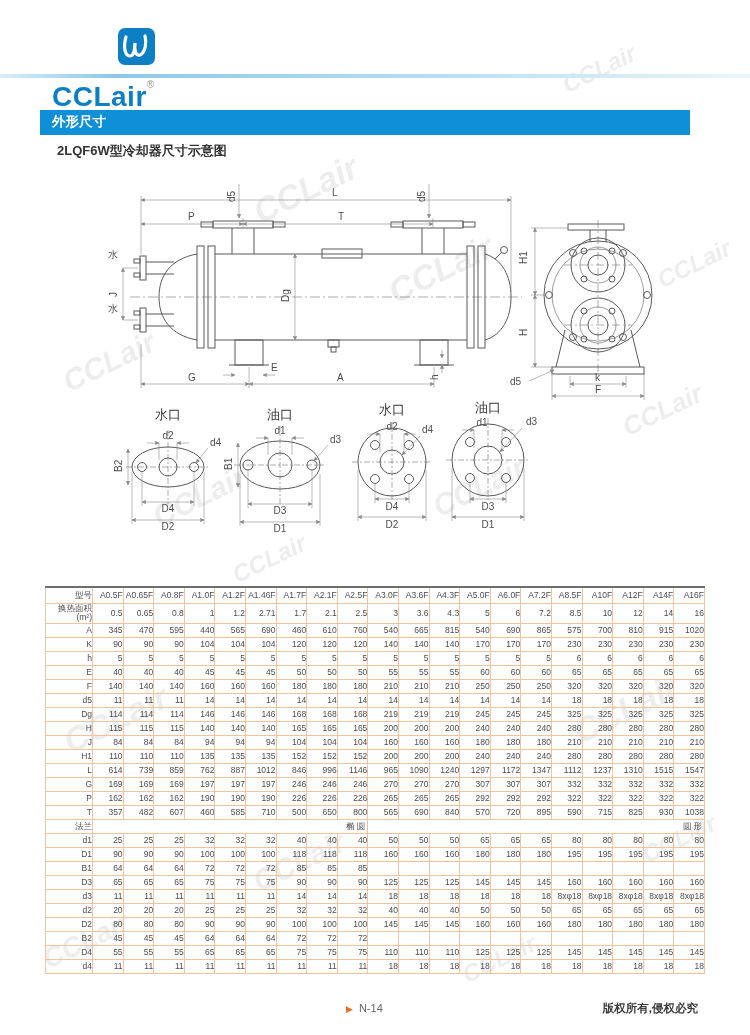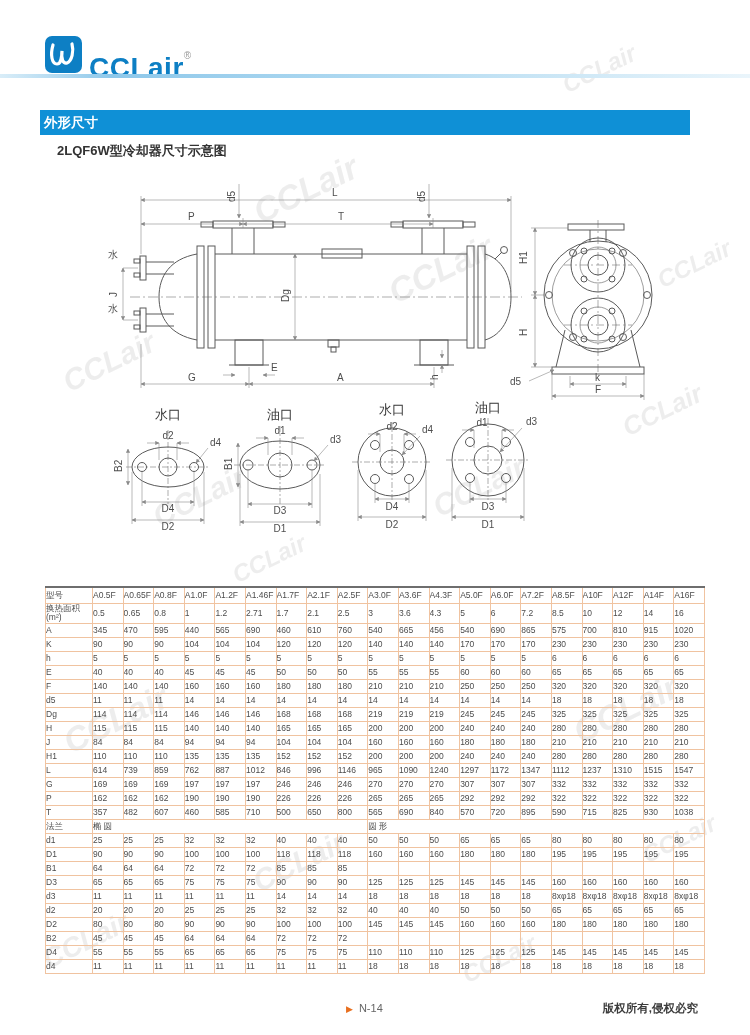--- a/index.html
+++ b/index.html
@@ -3,41 +3,41 @@
 <meta charset="utf-8">
 <style>
   html,body{margin:0;padding:0;}
   body{width:750px;height:1035px;position:relative;background:#ffffff;overflow:hidden;
        font-family:"Liberation Sans",sans-serif;color:#333;}
   
   .wm{position:absolute;color:#a9a9a9;opacity:.20;font-weight:bold;font-style:italic;
       white-space:nowrap;pointer-events:none;z-index:1;}
   
   .header{position:absolute;left:0;top:0;width:750px;height:78px;z-index:3;}
-  .logo{position:absolute;left:45px;top:36px;display:flex;align-items:flex-start;}
+  .logo{position:absolute;left:45px;top:28px;display:flex;align-items:flex-end;flex-direction:column;}
   .logo-mark{width:37px;height:37px;background:#0d7fc4;border-radius:7px;position:relative;}
   .logo-mark svg{position:absolute;left:4px;top:5px;}
   .logo-text{color:#0d7fc4;font-weight:bold;font-size:28px;line-height:40px;margin-left:7px;
              letter-spacing:.5px;}
   .logo-reg{color:#9a9a9a;font-size:10px;vertical-align:18px;font-weight:normal;}
   .tagline{position:absolute;right:48px;top:33px;color:#f0771c;font-weight:bold;font-size:15px;}
   .header-rule{position:absolute;left:0;top:74px;width:750px;height:4px;
     background:linear-gradient(90deg,#d9edf8 0%,#8ec8ea 15%,#b5dcf2 55%,#eaf5fb 100%);}
   
   .section-bar{position:absolute;left:40px;top:110px;width:650px;height:25px;background:#0f90d6;
-    color:#fff;font-size:13.5px;font-weight:bold;line-height:25px;padding-left:4px;
-    box-sizing:border-box;z-index:3;}
+    color:#fff;font-size:13.5px;font-weight:bold;line-height:25px;padding-left:12px;
+    box-sizing:border-box;z-index:3;font-family:Liberation Mono, monospace;}
   .caption{position:absolute;left:57px;top:142px;font-size:13px;font-weight:bold;color:#333;z-index:3;}
   
   .diagram{position:absolute;left:40px;top:162px;width:670px;height:416px;z-index:2;}
   .diagram text{font-family:"Liberation Sans",sans-serif;fill:#4e4e4e;font-size:10px;}
   .diagram .port-title{font-size:13px;fill:#333;}
   
   .dim-table{position:absolute;left:45px;top:586px;width:660px;z-index:2;
-    border-collapse:collapse;table-layout:fixed;font-size:8.5px;color:#4c4c4c;text-align:left;
+    border-collapse:collapse;table-layout:fixed;font-size:8.5px;color:#4c4c4c;text-align:right;
     border-top:2px solid #6e6e6e;}
   .dim-table th,.dim-table td{border:1px solid #f0c3a0;padding:0;height:13px;line-height:1.1;
     font-weight:normal;overflow:hidden;}
   .dim-table thead th{height:15px;}
   .dim-table th.lbl{width:46px;white-space:pre-line;}
   .dim-table .span-cell{letter-spacing:2px;}
   
   .footer-page{position:absolute;left:346px;top:1002px;font-size:11px;color:#666;z-index:3;text-align:right;}
   .footer-page .tri{color:#e86f1e;font-size:9px;margin-right:6px;}
   .footer-copy{position:absolute;right:52px;top:1001px;font-size:11.5px;font-weight:bold;
@@ -399,21 +399,21 @@
         <td>470</td>
         <td>595</td>
         <td>440</td>
         <td>565</td>
         <td>690</td>
         <td>460</td>
         <td>610</td>
         <td>760</td>
         <td>540</td>
         <td>665</td>
-        <td>456</td>
+        <td>815</td>
         <td>540</td>
         <td>690</td>
         <td>865</td>
         <td>575</td>
         <td>700</td>
         <td>810</td>
         <td>915</td>
         <td>1020</td>
       </tr>
       <tr>

